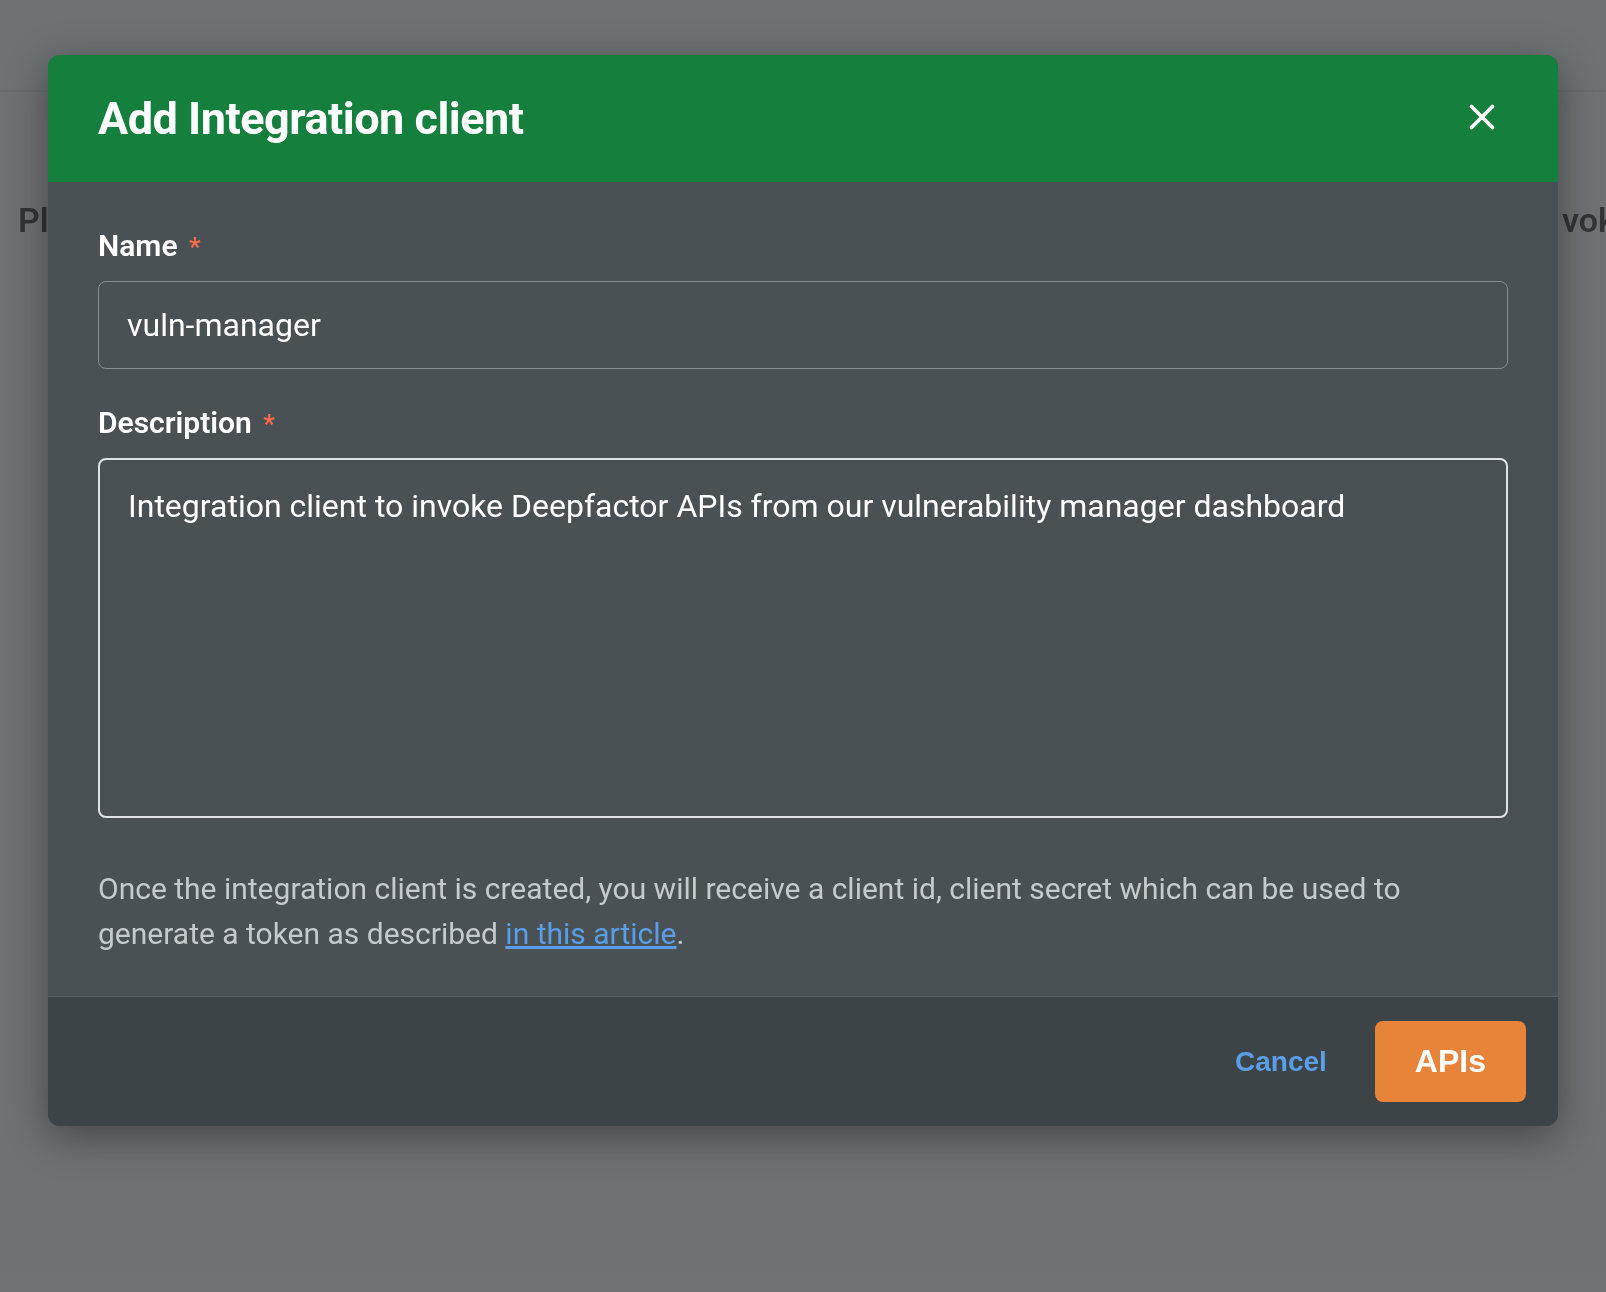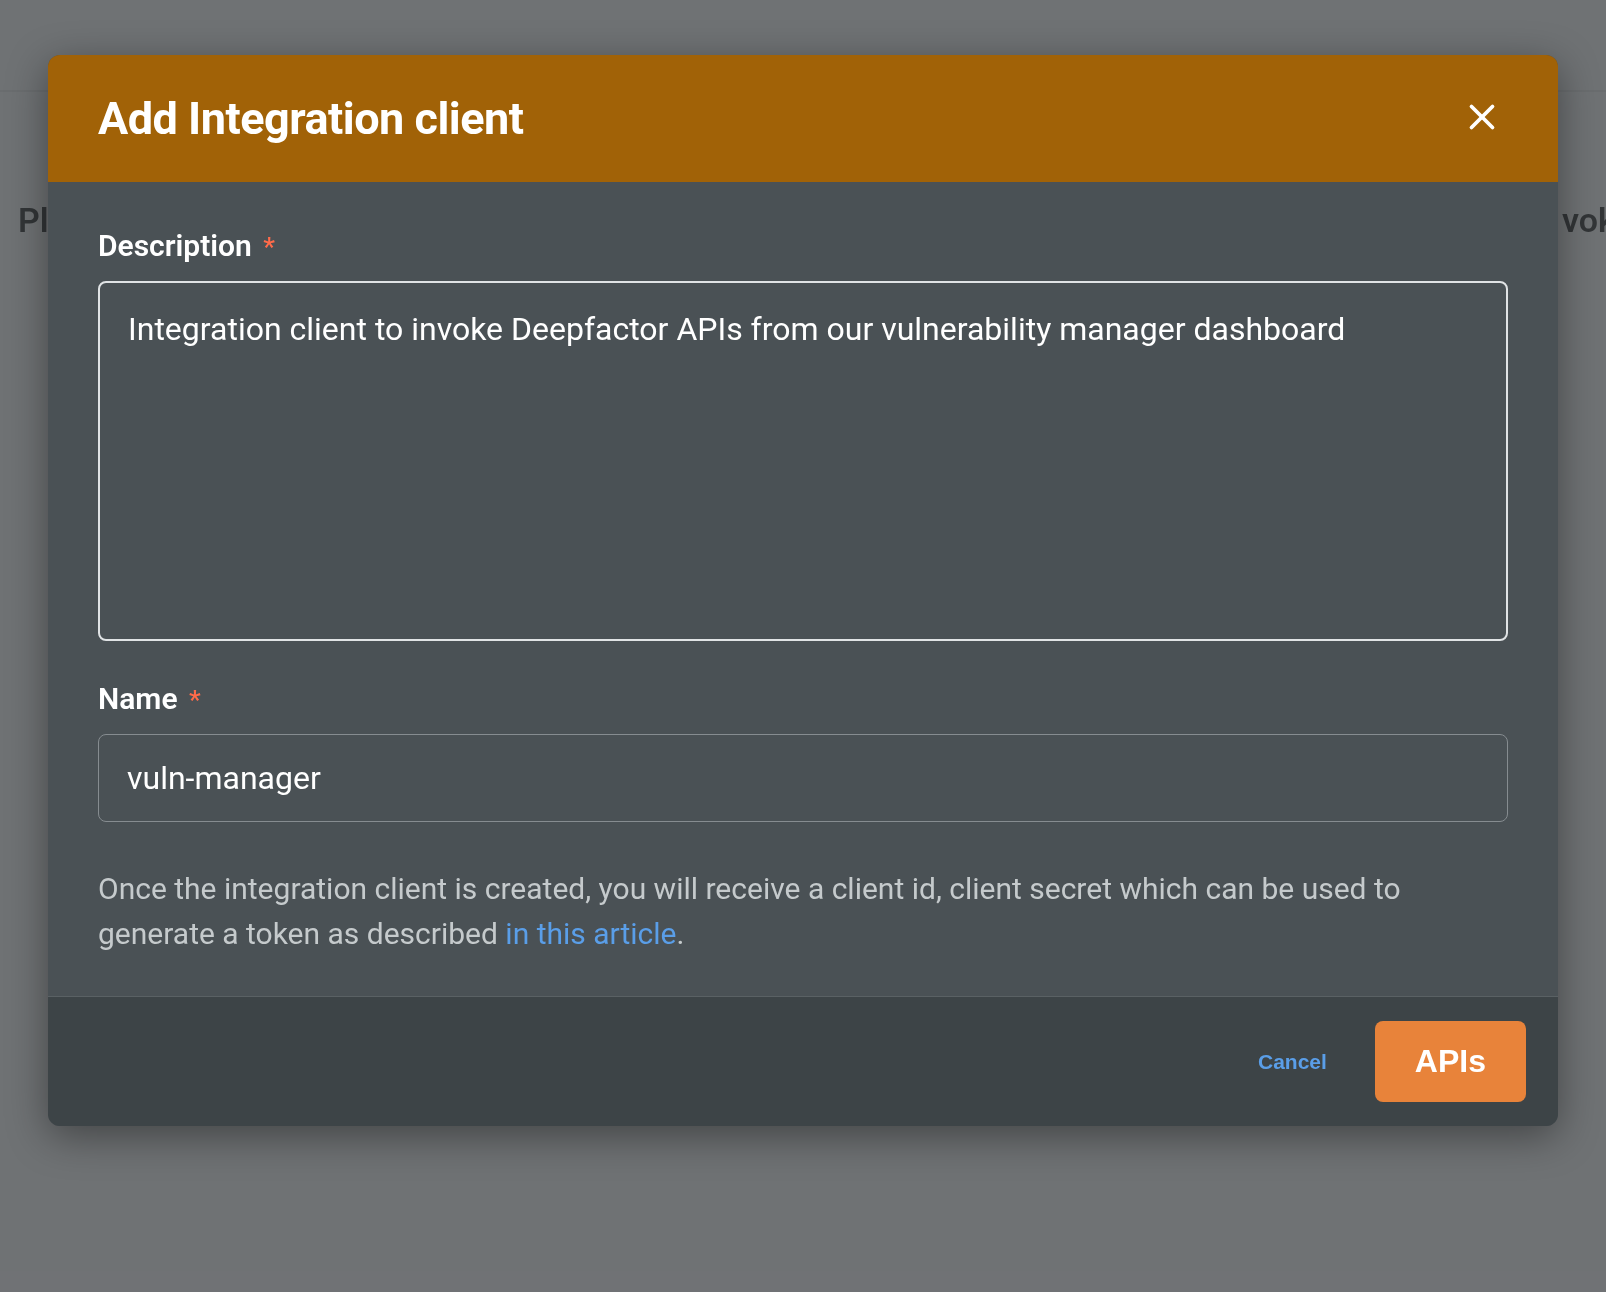--- a/index.html
+++ b/index.html
@@ -53,21 +53,21 @@
       position: absolute;
       left: 48px;
       top: 55px;
       width: 1510px;
       background: #4a5155;
       border-radius: 12px;
       overflow: hidden;
       box-shadow: 0 10px 40px rgba(0,0,0,0.4);
     }
     .modal-header {
-      background: #a16207;
+      background: #15803d;
       display: flex;
       align-items: center;
       justify-content: space-between;
       padding: 36px 50px;
     }
     .modal-title {
       color: #ffffff;
       font-size: 45px;
       font-weight: 700;
       letter-spacing: -0.5px;
@@ -131,36 +131,37 @@
       line-height: 1.4;
       outline: none;
     }
     .helper-text {
       color: #c5cacc;
       font-size: 30px;
       line-height: 1.5;
     }
     .helper-link {
       color: #5a9ee8;
+      text-decoration: underline;
       cursor: pointer;
     }
     .modal-footer {
       background: #3d4447;
       padding: 24px 32px;
       display: flex;
       justify-content: flex-end;
       align-items: center;
       gap: 32px;
       border-top: 1px solid #5a6164;
     }
     .btn-cancel {
       background: none;
       border: none;
       color: #5a9ee8;
-      font-size: 21px;
+      font-size: 28px;
       font-weight: 600;
       cursor: pointer;
       padding: 18px 16px;
     }
     .btn-save {
       background: #e8833a;
       border: none;
       border-radius: 8px;
       color: #ffffff;
       font-size: 32px;
@@ -189,34 +190,34 @@
           <line x1="5" y1="5" x2="19" y2="19"></line>
           <line x1="19" y1="5" x2="5" y2="19"></line>
         </svg>
       </span>
     </button>
   </div>
 
   <div class="modal-body">
     <div class="form-group">
       <label class="form-label">
+        <span>Name</span>
+        <span class="required">*</span>
+      </label>
+      <input type="text" class="text-input" value="vuln-manager" style="">
+    </div>
+
+    <div class="form-group">
+      <label class="form-label">
         <span>Description</span>
         <span class="required">*</span>
       </label>
       <textarea class="textarea-input" style="">Integration client to invoke Deepfactor APIs from our vulnerability manager dashboard</textarea>
     </div>
 
-    <div class="form-group">
-      <label class="form-label">
-        <span>Name</span>
-        <span class="required">*</span>
-      </label>
-      <input type="text" class="text-input" value="vuln-manager" style="">
-    </div>
-
     <p class="helper-text">
       <span>Once the integration client is created, you will receive a client id, client secret which can be used to generate a token as described </span><a class="helper-link">in this article</a><span>.</span>
     </p>
   </div>
 
   <div class="modal-footer">
     <button class="btn-cancel">Cancel</button>
     <button class="btn-save">APIs</button>
   </div>
 </div>

